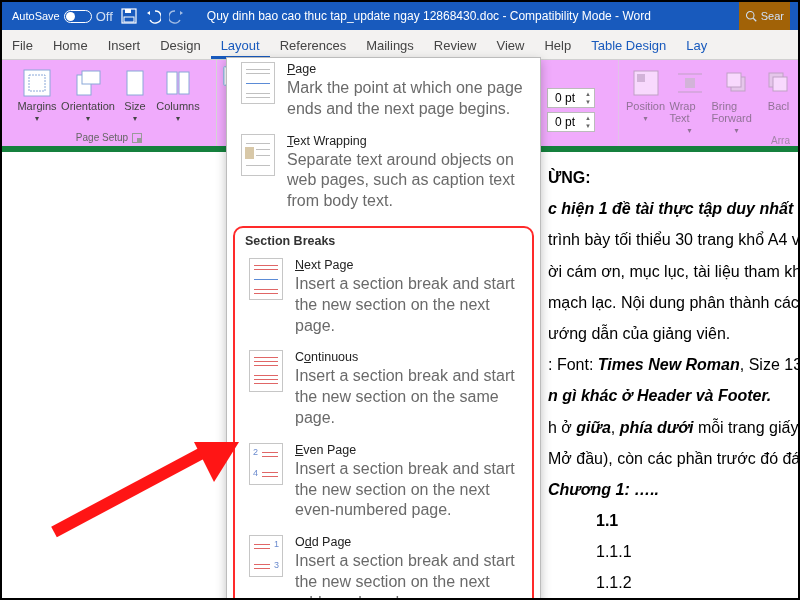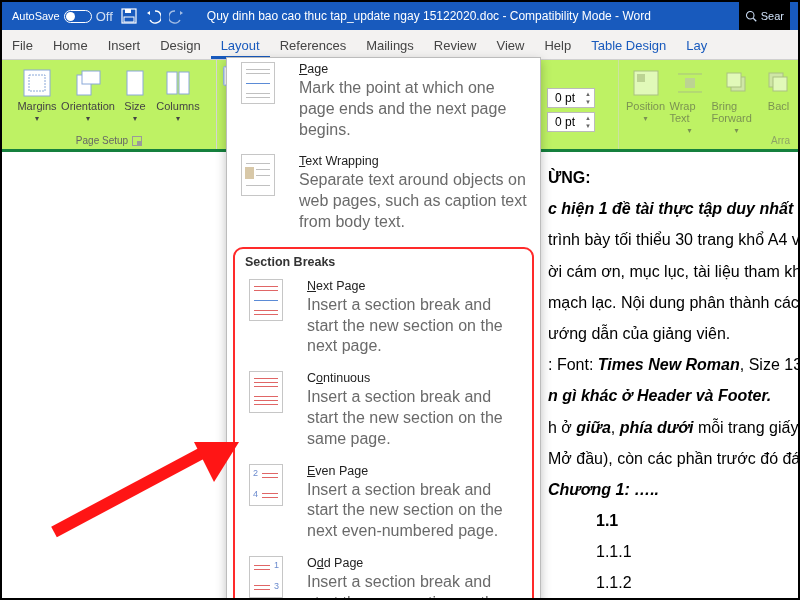--- a/index.html
+++ b/index.html
@@ -8,30 +8,30 @@
   
   .titlebar { height: 28px; background: #185abd; display: flex; align-items: center; color: #fff; font-size: 12px; }
   .titlebar .left { display:flex; align-items:center; gap:8px; padding-left:10px; }
   .autosave { display:flex; align-items:center; gap:4px; font-size:11px; }
   .toggle { width:28px; height:13px; border:1px solid #fff; border-radius:7px; position:relative; }
   .toggle .knob { width:9px; height:9px; background:#fff; border-radius:50%; position:absolute; top:1px; left:1px; }
   .tb-icon { width:16px; height:16px; display:inline-block; }
   .tb-icon svg { width:100%; height:100%; }
   .doc-title { margin-left:14px; white-space:nowrap; overflow:hidden; }
   .titlebar .right { margin-left:auto; display:flex; align-items:center; gap:6px; padding:0 8px; }
-  .search-box { background:#000000; height:28px; display:flex; align-items:center; padding:0 6px; font-size:11px; color:#cfe0f7; }
+  .search-box { background:#a16207; height:28px; display:flex; align-items:center; padding:0 6px; font-size:11px; color:#cfe0f7; }
 
   
   .tabs { height:30px; background:#f3f2f1; display:flex; align-items:flex-end; border-bottom:1px solid #d0d0d0; font-size:13px; }
   .tab { padding:6px 10px 6px; color:#444; cursor:pointer; }
   .tab.active { border-bottom:3px solid #185abd; color:#185abd; padding-bottom:3px; font-weight:400;margin-top:36px; }
   .tab.context { color:#185abd; }
 
   
-  .ribbon { height:92px; background:#bef264; border-bottom:3px solid #15803d; display:flex; position:relative; }
+  .ribbon { height:92px; background:#f0abfc; border-bottom:6px solid #15803d; display:flex; position:relative; }
   .group { border-right:1px solid #d6d6d6; padding:4px 6px 2px; display:flex; flex-direction:column; justify-content:space-between; align-items:center; }
   .group-row { display:flex; gap:2px; }
   .bigbtn { width:42px; display:flex; flex-direction:column; align-items:center; font-size:11px; color:#444; padding-top:4px; gap:2px; }
   .bigbtn .bicon { width:30px; height:30px; }
   .group-label { font-size:10px; color:#666; padding-bottom:1px; display:flex; align-items:center; gap:4px;}
   .launcher { width:10px; height:10px; border:1px solid #9a9a9a; position:relative; }
   .launcher:after { content:""; position:absolute; right:0; bottom:0; width:4px; height:4px; background:#9a9a9a; }
 
   .breaks-btn { display:flex; align-items:center; gap:4px; font-size:12px; color:#333; background:#fff; border:1px solid #9cbbe6; padding:2px 6px; border-radius:2px; box-shadow:0 0 0 1px #cfe0f7 inset; }
   .breaks-btn .carets { font-size:8px; color:#666; }
@@ -40,21 +40,21 @@
   .spin { display:flex; align-items:center; border:1px solid #bbb; background:#fff; height:20px; }
   .spin input { border:none; width:34px; text-align:center; font-size:12px; height:18px; outline:none;}
   .spin .arrows { width:12px; display:flex; flex-direction:column; }
   .spin .arrows span { font-size:6px; line-height:8px; text-align:center; color:#666; }
 
   .arrange-group { opacity:0.55; }
 
   
   .breaks-menu { position:absolute; left:224px; top:55px; width:315px; background:#fff; border:1px solid #bcbcbc; box-shadow:0 4px 10px rgba(0,0,0,0.25); z-index:30; font-size:12.5px; color:#333; padding-bottom:6px; }
   .menu-heading { font-weight:600; padding:8px 10px 6px; font-size:12.5px;}
-  .menu-item { display:flex; gap:24px; padding:4px 10px 10px 14px; align-items:flex-start; }
+  .menu-item { display:flex; gap:12px; padding:4px 10px 10px 14px; align-items:flex-start; }
   .mi-icon { width:34px; height:42px; flex-shrink:0; border:1px solid #c6c6c6; background:#fff; position:relative; }
   .mi-text .t { font-weight:400; color:#222; margin-bottom:2px; }
   .mi-text .t u { text-decoration:underline; }
   .mi-text .d { color:#6a6a6a; font-size:16px; line-height:1.3; }
 
   .section-box { border:2px solid #ff2a2a; border-radius:10px; margin:4px 6px 0; padding-bottom:6px; }
   .section-box .menu-heading { padding-top:6px; }
 
   
   .mi-icon .ln { position:absolute; left:4px; right:4px; height:1px; background:#c0c0c0; }
@@ -97,21 +97,21 @@
           <path d="M10 3a6 6 0 1 1-5 9" fill="none" stroke="#fff" stroke-width="1.4"></path>
           <path d="M5 3l-3 2 3 2z" fill="#fff"></path>
         </svg>
     </span>
     <span class="tb-icon" style="opacity:.6;">
       <svg viewBox="0 0 16 16">
           <path d="M6 3a6 6 0 1 0 5 9" fill="none" stroke="#fff" stroke-width="1.4"></path>
           <path d="M11 3l3 2-3 2z" fill="#fff"></path>
         </svg>
     </span>
-    <span class="doc-title">Quy dinh bao cao thuc tap_update ngay 15122020.doc  -  Compatibility Mode  -  Word</span>
+    <span class="doc-title">Quy dinh bao cao thuc tap_update ngay 12868430.doc  -  Compatibility Mode  -  Word</span>
   </div>
   <div class="right">
     <div class="search-box">
       <span class="tb-icon" style="width:12px;height:12px;margin-right:4px;">
         <svg viewBox="0 0 16 16">
             <circle cx="7" cy="7" r="5" fill="none" stroke="#cfe0f7" stroke-width="1.4"></circle>
             <line x1="11" y1="11" x2="15" y2="15" stroke="#cfe0f7" stroke-width="1.6"></line>
           </svg>
       </span>
       <span>Sear</span>

